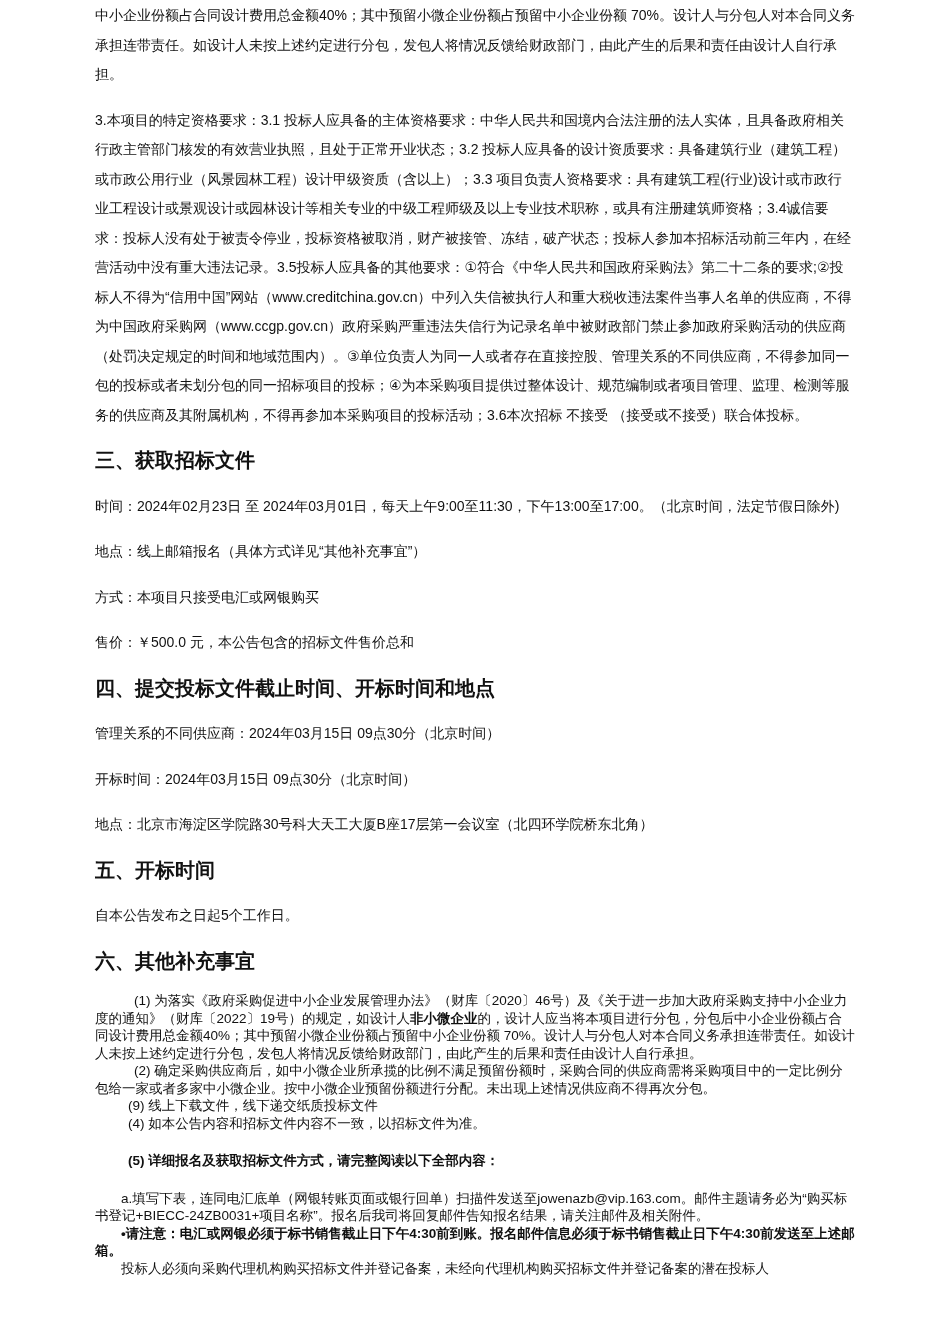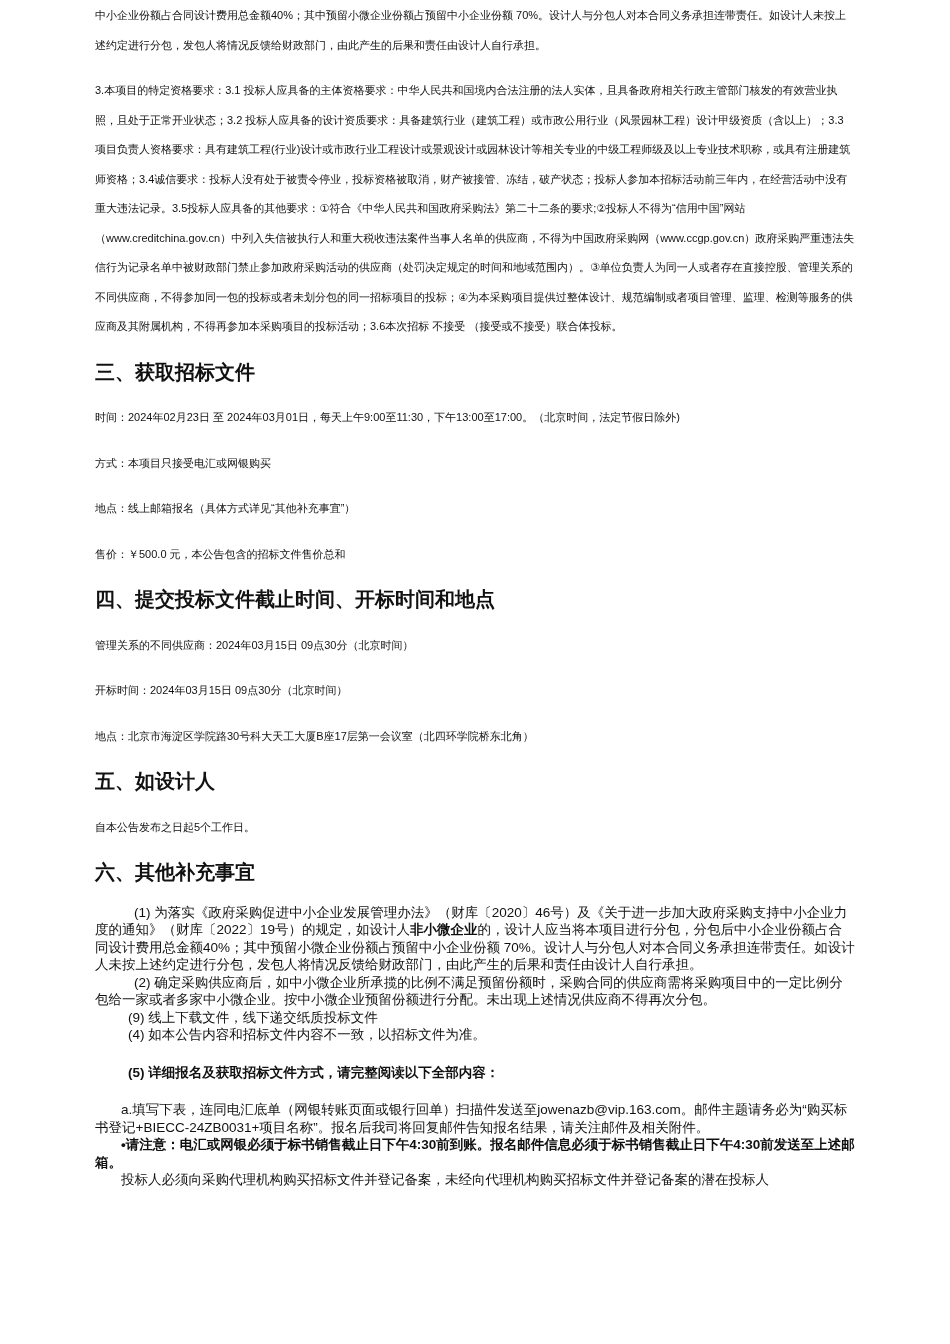--- a/index.html
+++ b/index.html
@@ -14,21 +14,21 @@
     color: #111111;
     font-family: "Liberation Sans", "DejaVu Sans", sans-serif;
   }
   .page {
     width: 760px;
     margin: 0 auto;
     padding-top: 1px;
   }
   
   .t {
-    font-size: 11px;
+    font-size: 14px;
     line-height: 29.5px;
     margin: 0 0 16px 0;
     text-align: left;
     word-break: normal;
   }
   .h {
     font-size: 20px;
     line-height: 29.5px;
     font-weight: 700;
     margin: 16px 0 16px 0;
@@ -52,30 +52,30 @@
 <body>
 
 <div class="page">
 
   <p class="t">中小企业份额占合同设计费用总金额40%；其中预留小微企业份额占预留中小企业份额 70%。设计人与分包人对本合同义务承担连带责任。如设计人未按上述约定进行分包，发包人将情况反馈给财政部门，由此产生的后果和责任由设计人自行承担。</p>
 
   <p class="t">3.本项目的特定资格要求：3.1 投标人应具备的主体资格要求：中华人民共和国境内合法注册的法人实体，且具备政府相关行政主管部门核发的有效营业执照，且处于正常开业状态；3.2 投标人应具备的设计资质要求：具备建筑行业（建筑工程）或市政公用行业（风景园林工程）设计甲级资质（含以上）；3.3 项目负责人资格要求：具有建筑工程(行业)设计或市政行业工程设计或景观设计或园林设计等相关专业的中级工程师级及以上专业技术职称，或具有注册建筑师资格；3.4诚信要求：投标人没有处于被责令停业，投标资格被取消，财产被接管、冻结，破产状态；投标人参加本招标活动前三年内，在经营活动中没有重大违法记录。3.5投标人应具备的其他要求：①符合《中华人民共和国政府采购法》第二十二条的要求;②投标人不得为“信用中国”网站（www.creditchina.gov.cn）中列入失信被执行人和重大税收违法案件当事人名单的供应商，不得为中国政府采购网（www.ccgp.gov.cn）政府采购严重违法失信行为记录名单中被财政部门禁止参加政府采购活动的供应商（处罚决定规定的时间和地域范围内）。③单位负责人为同一人或者存在直接控股、管理关系的不同供应商，不得参加同一包的投标或者未划分包的同一招标项目的投标；④为本采购项目提供过整体设计、规范编制或者项目管理、监理、检测等服务的供应商及其附属机构，不得再参加本采购项目的投标活动；3.6本次招标 不接受 （接受或不接受）联合体投标。</p>
 
   <h3 class="h">三、获取招标文件</h3>
   <p class="t">时间：2024年02月23日 至 2024年03月01日，每天上午9:00至11:30，下午13:00至17:00。（北京时间，法定节假日除外)</p>
+  <p class="t">地点：线上邮箱报名（具体方式详见“其他补充事宜”）</p>
   <p class="t">方式：本项目只接受电汇或网银购买</p>
-  <p class="t">地点：线上邮箱报名（具体方式详见“其他补充事宜”）</p>
   <p class="t">售价：￥500.0 元，本公告包含的招标文件售价总和</p>
 
   <h3 class="h">四、提交投标文件截止时间、开标时间和地点</h3>
   <p class="t">管理关系的不同供应商：2024年03月15日 09点30分（北京时间）</p>
   <p class="t">开标时间：2024年03月15日 09点30分（北京时间）</p>
   <p class="t">地点：北京市海淀区学院路30号科大天工大厦B座17层第一会议室（北四环学院桥东北角）</p>
 
-  <h3 class="h">五、如设计人</h3>
+  <h3 class="h">五、开标时间</h3>
   <p class="t">自本公告发布之日起5个工作日。</p>
 
   <h3 class="h">六、其他补充事宜</h3>
 
   <div class="supp">
     <p class="s ind3"><span>(1) 为落实《政府采购促进中小企业发展管理办法》（财库〔2020〕46号）及《关于进一步加大政府采购支持中小企业力度的通知》（财库〔2022〕19号）的规定，如设计人</span><strong>非小微企业</strong><span>的，设计人应当将本项目进行分包，分包后中小企业份额占合同设计费用总金额40%；其中预留小微企业份额占预留中小企业份额 70%。设计人与分包人对本合同义务承担连带责任。如设计人未按上述约定进行分包，发包人将情况反馈给财政部门，由此产生的后果和责任由设计人自行承担。</span></p>
 
     <p class="s ind3">(2) 确定采购供应商后，如中小微企业所承揽的比例不满足预留份额时，采购合同的供应商需将采购项目中的一定比例分包给一家或者多家中小微企业。按中小微企业预留份额进行分配。未出现上述情况供应商不得再次分包。</p>
 
     <p class="s ind25">(9) 线上下载文件，线下递交纸质投标文件</p>

